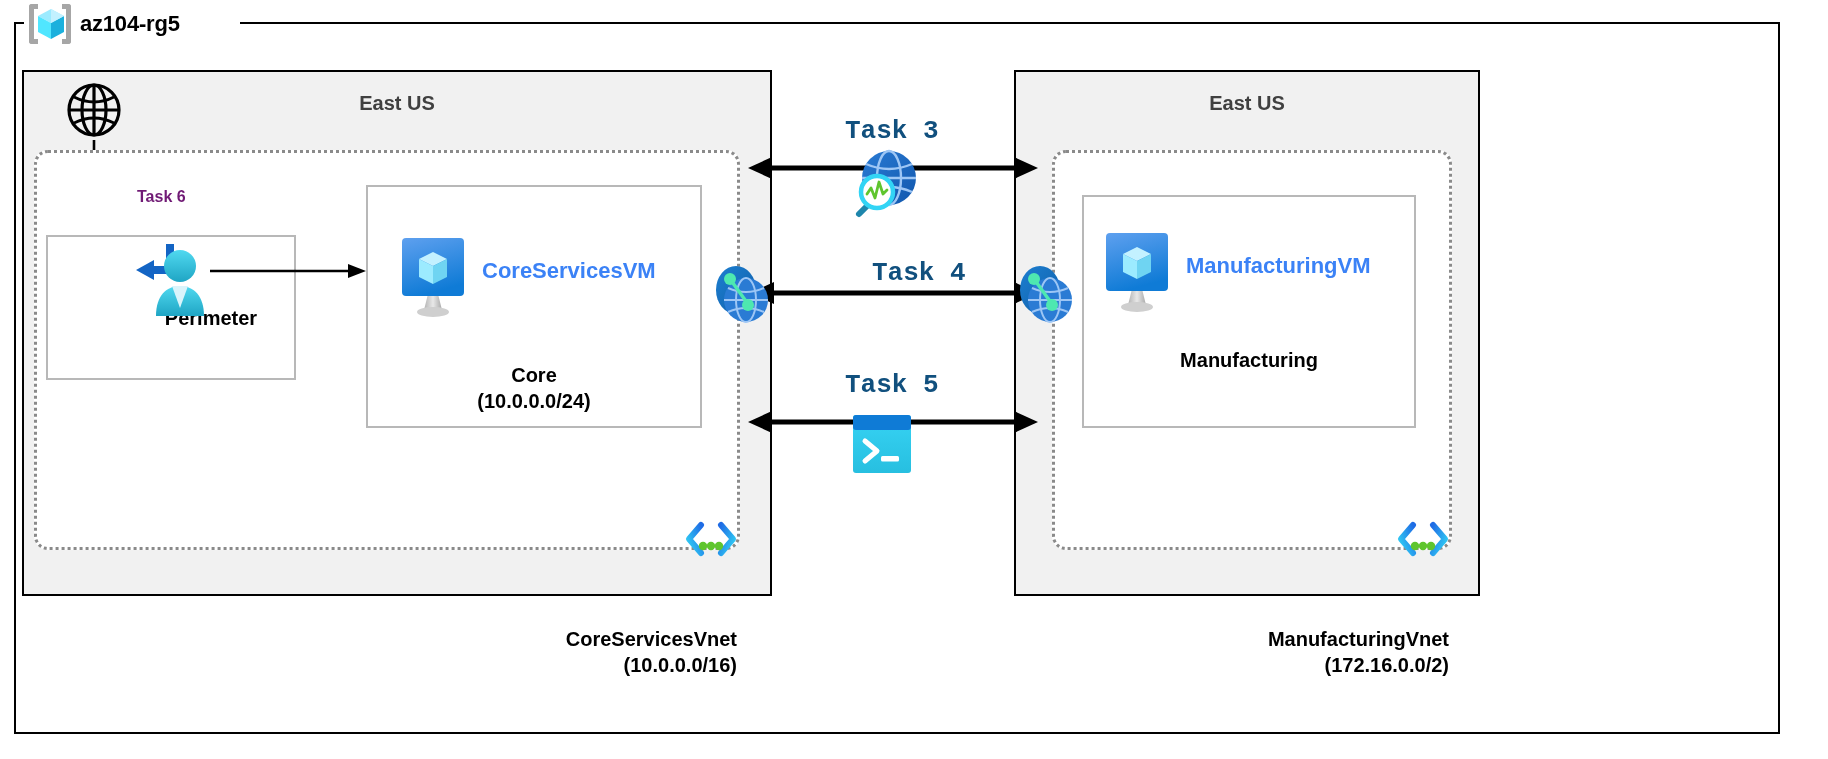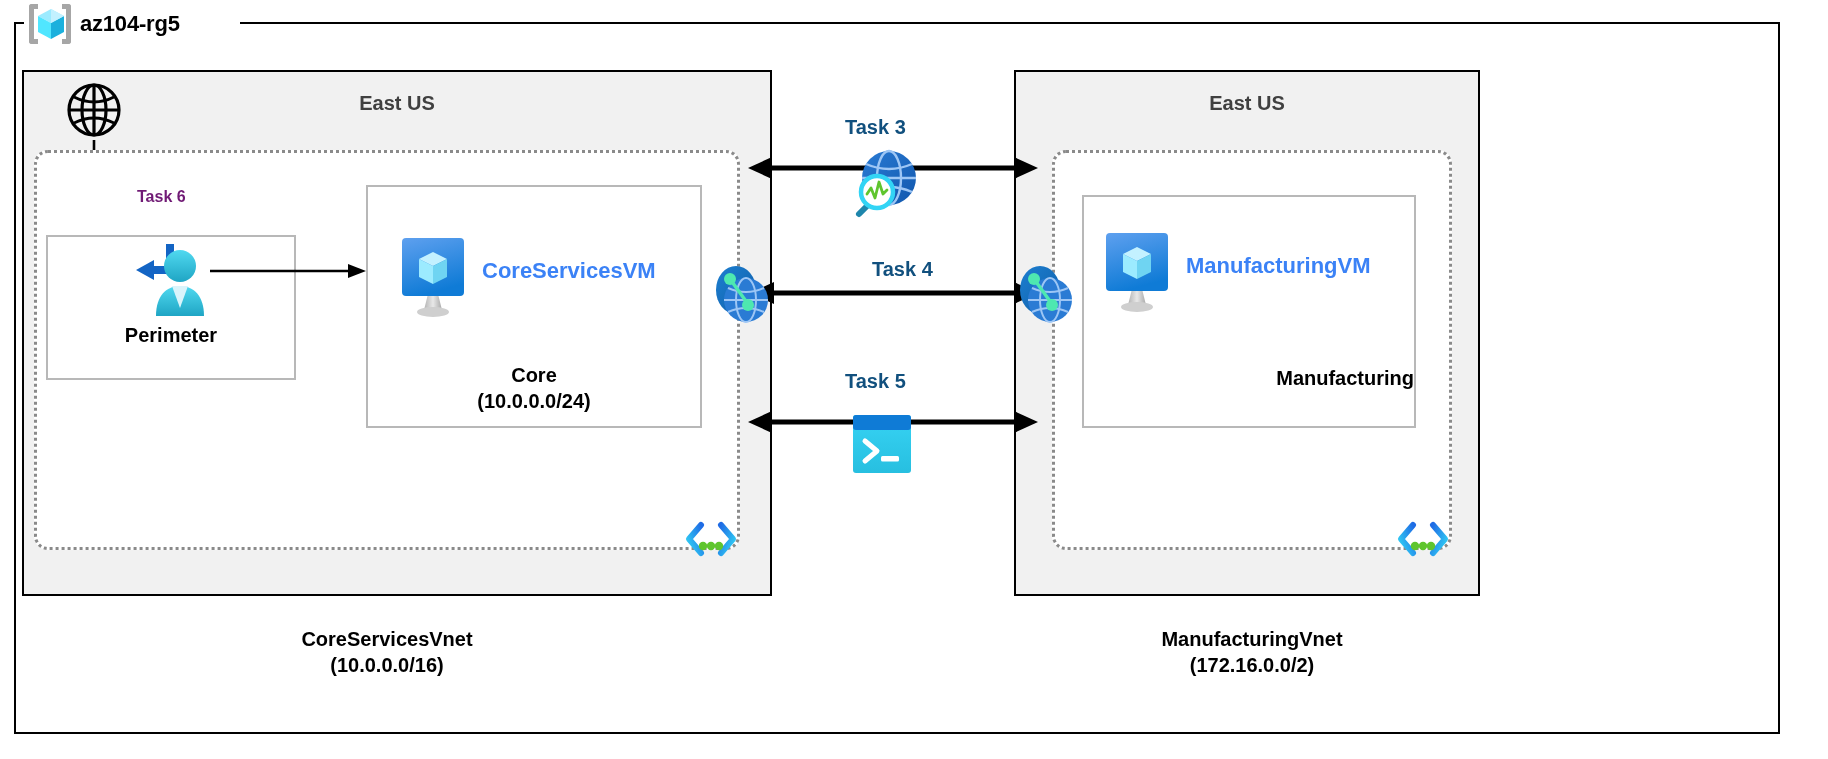--- a/index.html
+++ b/index.html
@@ -109,21 +109,21 @@
     border-radius: 14px;
     box-sizing: border-box;
   }
   #vnet-core { left: 34px;  top: 150px; width: 706px; height: 400px; }
   #vnet-manu { left: 1052px; top: 150px; width: 400px; height: 400px; }
 
   .vnet-name {
     position: absolute;
     left: 0;
     width: 100%;
-    text-align: center;
+    text-align: right;
     font-size: 20px;
     font-weight: bold;
     color: #000000;
     line-height: 1.28;
   }
   #vnet-core .vnet-name { top: 474px; }
   #vnet-manu .vnet-name { top: 474px; }
 
   
   .subnet {
@@ -172,25 +172,26 @@
   .vm-row-label {
     position: absolute;
     font-size: 22px;
     font-weight: bold;
     color: #3b82f6;
     white-space: nowrap;
   }
 
   .conn-label {
     position: absolute;
-    font-size: 20px;
+    font-size: 26px;
     font-weight: bold;
     color: #11507e;
     white-space: nowrap;
     text-align: center;
+    font-family: Liberation Mono, monospace;
   }
 </style>
 </head>
 <body>
 
 <div class="canvas">
 
   <div class="rg-frame"></div>
   <div class="rg-label-notch"></div>
   <div class="rg-label">
@@ -252,21 +253,21 @@
         <circle cx="18" cy="27" r="4.2" fill="#5fc52e"></circle>
         <circle cx="26" cy="27" r="4.2" fill="#5fc52e"></circle>
         <circle cx="34" cy="27" r="4.2" fill="#5fc52e"></circle>
       </svg>
     </span>
   </div>
 
   <div class="task-tag" style="left:137px; top:188px;">Task 6</div>
 
   <div class="subnet" id="subnet-perimeter">
-    <div class="subnet-label" style="top:85px;">
+    <div class="subnet-label" style="top:68px;padding-left:40px;">
       <div>Perimeter</div>
     </div>
   </div>
 
   <span class="icon-abs" style="left:128px; top:244px;">
     <svg width="86" height="72" viewBox="0 0 86 72">
       <defs>
         <linearGradient id="person" x1="0" y1="0" x2="0" y2="1">
           <stop offset="0" stop-color="#50d9f0"></stop>
             <stop offset="1" stop-color="#1fa5c4"></stop>
@@ -340,21 +341,21 @@
         <circle cx="18" cy="27" r="4.2" fill="#5fc52e"></circle>
         <circle cx="26" cy="27" r="4.2" fill="#5fc52e"></circle>
         <circle cx="34" cy="27" r="4.2" fill="#5fc52e"></circle>
       </svg>
     </span>
   </div>
 
   <div class="task-tag" style="left:1340px; top:203px;">Task 2</div>
 
   <div class="subnet" id="subnet-manu">
-    <div class="subnet-label" style="top:168px;text-align:right;">
+    <div class="subnet-label" style="top:150px;">
       <div>Manufacturing</div>
     </div>
   </div>
 
   <span class="icon-abs" style="left:1102px; top:231px;">
     <svg width="70" height="84" viewBox="0 0 70 84">
       <path d="M30 58 L40 58 L44 74 L26 74 Z" fill="url(#vmstand)"></path>
       <ellipse cx="35" cy="76" rx="16" ry="5" fill="#cfcfcf"></ellipse>
       <rect x="4" y="2" width="62" height="58" rx="4" fill="url(#vmscr)"></rect>
       <polygon points="35,16 49,23 35,30 21,23" fill="#c3f1ff"></polygon>

